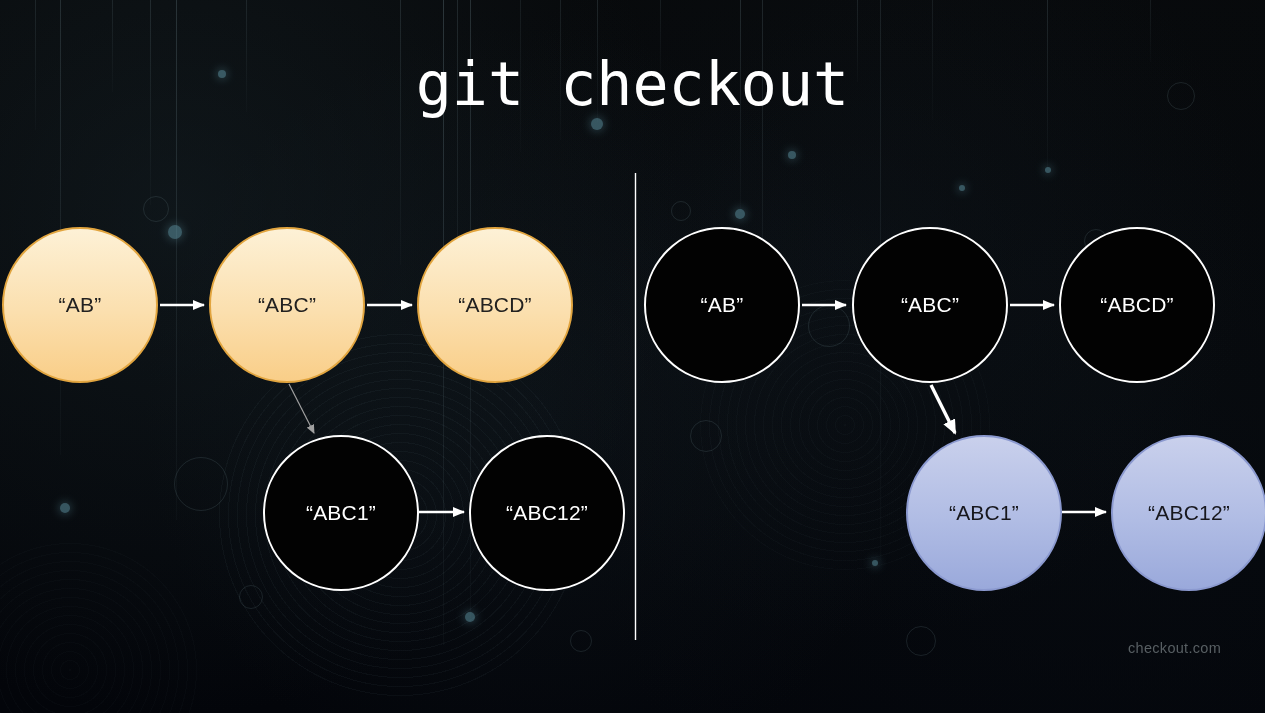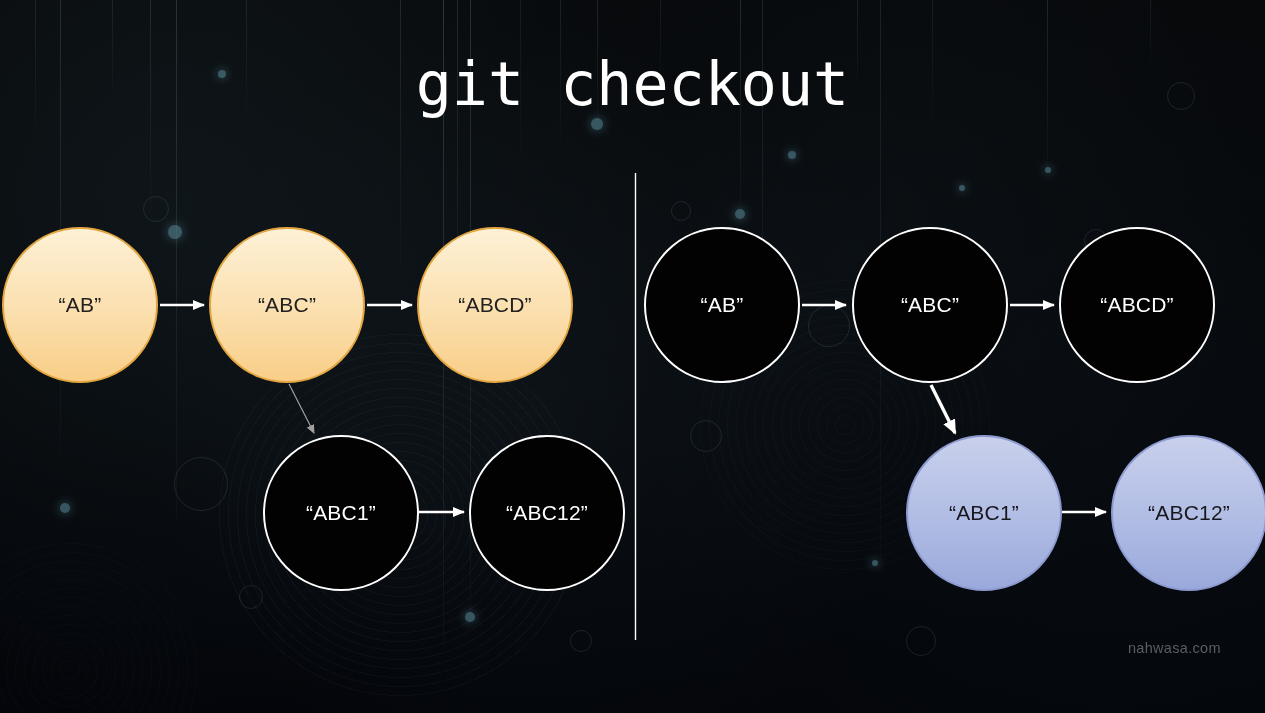--- a/index.html
+++ b/index.html
@@ -148,14 +148,14 @@
   <div class="node dark" style="left:1059px;top:227px">
     <span class="node-label">“ABCD”</span>
   </div>
   <div class="node blue" style="left:906px;top:435px">
     <span class="node-label">“ABC1”</span>
   </div>
   <div class="node blue" style="left:1111px;top:435px">
     <span class="node-label">“ABC12”</span>
   </div>
 
-  <div class="watermark">nahwasa.com</div>
+  <div class="watermark">checkout.com</div>
 </div>
 
 </body></html>

